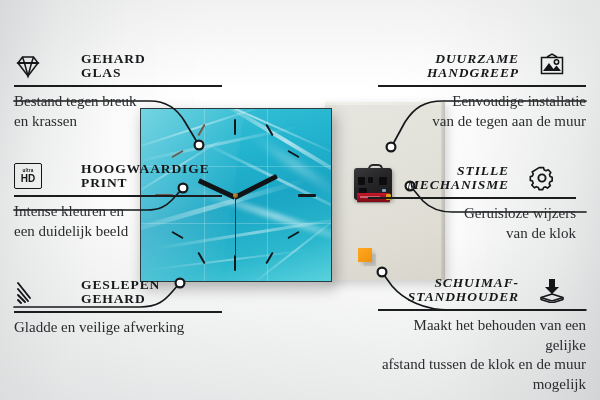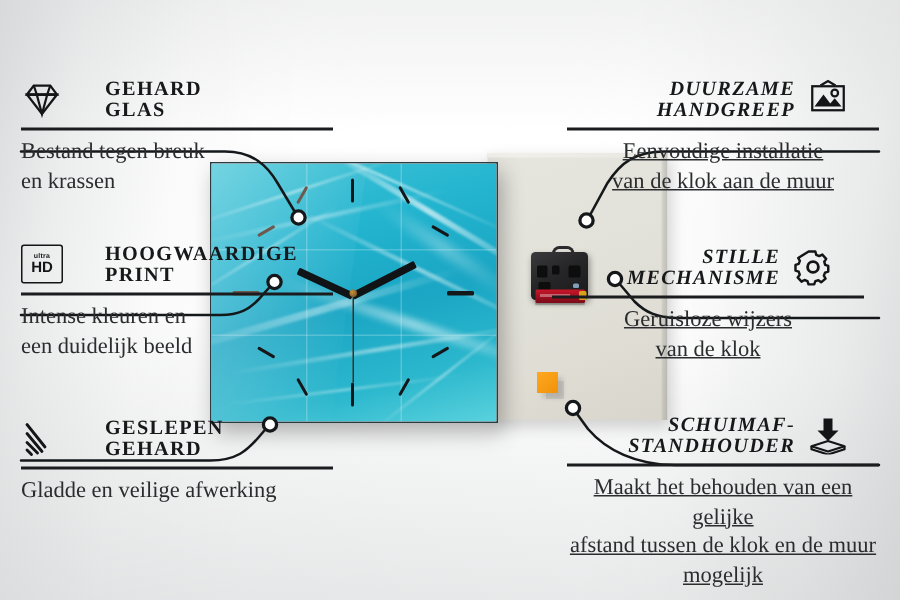--- a/index.html
+++ b/index.html
@@ -80,31 +80,31 @@
   .hand{position:absolute;background:#111416;transform-origin:0% 50%;border-radius:1px;}
   .hand-sec{position:absolute;background:#3c3026;transform-origin:50% 0%;}
   .pin{position:absolute;width:5px;height:5px;border-radius:50%;
     background:radial-gradient(circle at 35% 35%,#c8913f,#6a4a1c);}
 
   
   svg.links{position:absolute;inset:0;width:600px;height:400px;pointer-events:none;}
 
   
   .feat{position:absolute;width:208px;}
-  .feat .head{display:flex;align-items:center;gap:8px;}
+  .feat .head{display:flex;align-items:center;gap:19px;}
   .feat.right .head{justify-content:flex-end;}
   .feat .titles{display:flex;flex-direction:column;line-height:1.05;}
   .feat .t1,.feat .t2{
     font-family:"Liberation Serif", serif;font-weight:700;font-size:13.5px;
     letter-spacing:.9px;color:#16181a;white-space:nowrap;}
   .feat.right .titles{align-items:flex-end;text-align:right;font-style:italic;}
   .feat .rule{height:1.4px;background:#1a1c1e;margin-top:5px;}
   .feat .desc{margin-top:5px;font-family:"Liberation Serif", serif;
     font-size:15px;line-height:1.32;color:#2a2c2e;}
-  .feat.right .desc{text-align:center;text-decoration:underline;}
+  .feat.right .desc{text-align:right;}
   .ico{flex:0 0 auto;width:48px;height:26px;display:block;}
 
   .hdbadge{width:26px;height:24px;border:1.6px solid #131517;border-radius:2px;
     display:flex;flex-direction:column;align-items:center;justify-content:center;line-height:1;}
   .hdbadge .u{font-family:"Liberation Sans",sans-serif;font-size:4.6px;font-weight:700;letter-spacing:.2px;color:#131517;}
   .hdbadge .h{font-family:"Liberation Sans",sans-serif;font-size:10px;font-weight:700;color:#131517;margin-top:.5px;}
 </style>
 </head>
 <body>
 
@@ -275,21 +275,21 @@
           <path d="M9 4 L14 1 L19 4"></path>
           <rect x="3.5" y="4.5" width="21" height="16"></rect>
           <path d="M5 18 L11 10 L15.5 16 L18.5 12.5 L23 18 Z" fill="#131517" stroke="none"></path>
           <circle cx="18.5" cy="9" r="2.2"></circle>
         </svg>
       </span>
     </div>
     <div class="rule"></div>
     <div class="desc">
       <div>Eenvoudige installatie</div>
-      <div>van de klok aan de muur</div>
+      <div>van de tegen aan de muur</div>
     </div>
   </div>
 
   <div class="feat right" style="left:368px;top:164px;">
     <div class="head">
       <span class="titles">
         <span class="t1">STILLE</span>
         <span class="t2">MECHANISME</span>
       </span>
       <span class="ico">

